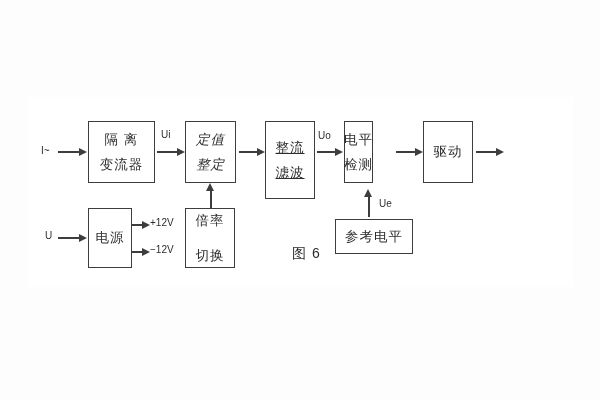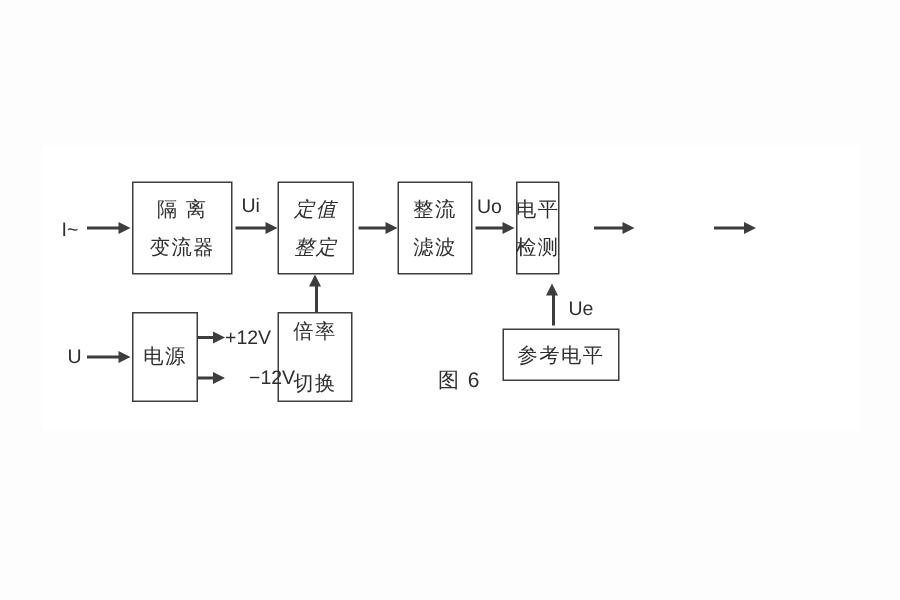--- a/index.html
+++ b/index.html
@@ -34,21 +34,21 @@
     align-items: center;
     justify-content: center;
     gap: 12px;
     font-size: 13.5px;
     letter-spacing: 1px;
   }
   .box span { line-height: 1; white-space: nowrap; }
 
   #b-isolation { left: 88px;  top: 121px; width: 67px; height: 62px; }
   #b-setting   { left: 185px; top: 121px; width: 51px; height: 62px; font-style: italic; }
-  #b-rectify   { left: 265px; top: 121px; width: 50px; height: 62px; }
+  #b-rectify   { left: 265px; top: 121px; width: 50px; height: 78px; text-decoration: underline; }
   #b-level     { left: 344px; top: 121px; width: 29px; height: 62px; }
   #b-drive     { left: 423px; top: 121px; width: 50px; height: 62px; }
   #b-output    { left: 504px; top: 121px; width: 59px; height: 62px; }
   #b-power     { left: 88px;  top: 208px; width: 44px; height: 60px; }
   #b-ratio     { left: 185px; top: 208px; width: 50px; height: 60px; gap: 22px; }
   #b-reference { left: 335px; top: 219px; width: 78px; height: 35px; }
 
   .harrow {
     position: absolute;
     height: 1.5px;
@@ -87,31 +87,31 @@
   #a-level-drive { left: 396px; top: 151px; width: 20px; }
   #a-drive-out   { left: 476px; top: 151px; width: 21px; }
   #a-in-voltage  { left: 58px;  top: 237px; width: 22px; }
   #a-plus12      { left: 132px; top: 224px; width: 11px; }
   #a-minus12     { left: 132px; top: 251px; width: 11px; }
   #a-ratio-setting { left: 210px; top: 190px; height: 18px; }
   #a-ref-level     { left: 368px; top: 196px; height: 21px; }
 
   .lbl {
     position: absolute;
-    font-size: 13px;
+    font-size: 10px;
     line-height: 1;
     white-space: nowrap;
   }
   #l-current { left: 41px;  top: 146px; }
   #l-voltage { left: 45px;  top: 231px; }
   #l-ui      { left: 161px; top: 130px; }
   #l-uo      { left: 318px; top: 131px; }
   #l-ue      { left: 379px; top: 199px; }
   #l-plus12  { left: 150px; top: 218px; }
-  #l-minus12 { left: 150px; top: 245px; margin-left: 16px; }
+  #l-minus12 { left: 150px; top: 245px; }
   #l-caption { left: 292px; top: 246px; font-size: 14px; letter-spacing: 1px; }
 </style>
 </head>
 <body>
 
 <div class="canvas">
   <div class="panel"></div>
 
   <span class="lbl" id="l-current">I~</span>
   <span class="lbl" id="l-voltage">U</span>
@@ -124,20 +124,23 @@
     <span>定值</span>
     <span>整定</span>
   </div>
   <div class="box" id="b-rectify">
     <span>整流</span>
     <span>滤波</span>
   </div>
   <div class="box" id="b-level">
     <span>电平</span>
     <span>检测</span>
+  </div>
+  <div class="box" id="b-drive">
+    <span>驱动</span>
   </div>
 
   <div class="box" id="b-power">
     <span>电源</span>
   </div>
   <div class="box" id="b-ratio">
     <span>倍率</span>
     <span>切换</span>
   </div>
   <div class="box" id="b-reference">

